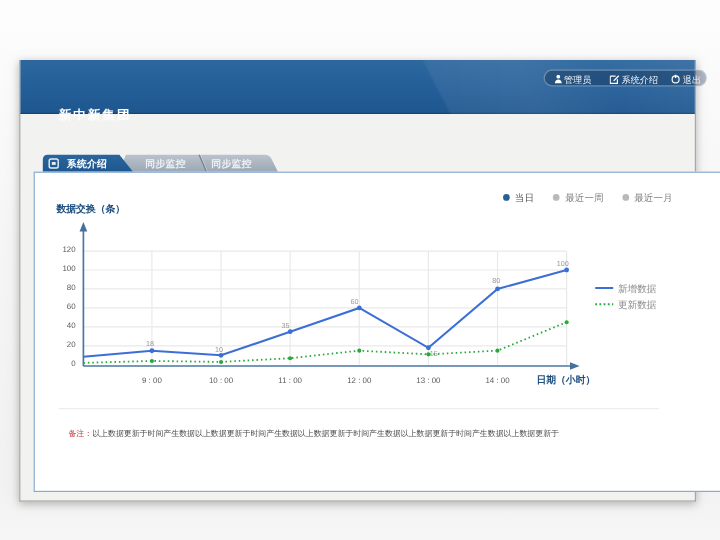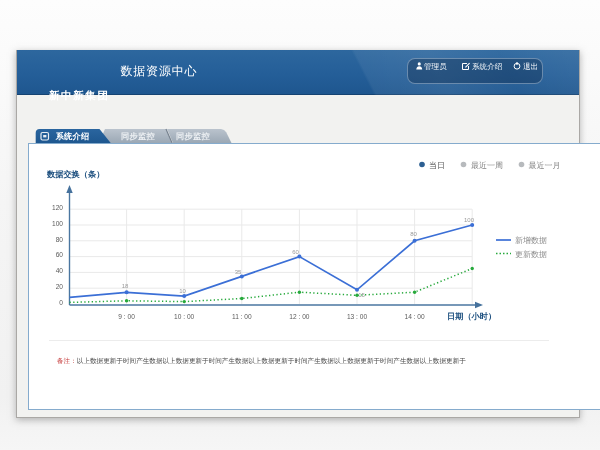--- a/index.html
+++ b/index.html
@@ -27,21 +27,21 @@
   }
   .logo2 {
     position:absolute; left:32px; top:39px;
     font-size:10.5px; font-weight:bold; color:#fff; letter-spacing:1.6px;
   }
   .apptitle {
     position:absolute; left:103.5px; top:13.8px;
     font-size:12px; color:#fff; letter-spacing:0.8px;
   }
   .pill {
-    position:absolute; left:390px; top:8.5px; width:136px; height:26px;
+    position:absolute; left:436px; top:8.5px; width:136px; height:14px;
     border:1px solid rgba(205,222,238,0.42); border-radius:8px;
     background:rgba(10,32,60,0.32);
     font-size:7.6px; color:#f2f6fa;
   }
   .pill span { position:absolute; top:2.5px; white-space:nowrap; }
   .pill svg { position:absolute; top:3px; }
   
   .nav {
     position:absolute; left:0; top:45.5px; width:562px; height:22px;
     background:linear-gradient(180deg,#fdfdfd 0%,#f3f3f3 55%,#e2e2e2 100%);
@@ -67,21 +67,20 @@
     position:absolute; left:20px; top:196px; width:500px; height:0;
     border-top:1px solid #ececec;
   }
 </style>
 </head>
 <body>
   <div class="page">
     <div class="header">
       <div style="position:absolute;left:0;top:0;width:562px;height:45.5px;background:linear-gradient(63deg,rgba(255,255,255,0) 61%,rgba(255,255,255,0.06) 61.5%,rgba(255,255,255,0.085) 74%,rgba(255,255,255,0.035) 86%,rgba(255,255,255,0.08) 100%)"></div>
       <div class="logo2">新中新集团</div>
-      <div class="apptitle">数据资源中心</div>
       <div class="pill">
         <svg style="left:8px" width="6.5" height="7.5" viewBox="0 0 7 8">
           <circle cx="3.5" cy="2" r="1.7" fill="#fff"></circle>
           <path d="M0.3 8 Q0.8 4.6 3.5 4.6 Q6.2 4.6 6.7 8 Z" fill="#fff"></path>
         </svg>
         <span style="left:16px">管理员</span>
         <svg style="left:54px" width="8" height="8" viewBox="0 0 8 8">
           <path d="M0.5 1.5 H5 M0.5 1.5 V7.5 H6.5 V4" stroke="#fff" stroke-width="1" fill="none"></path>
           <path d="M3 5 L7.2 0.8 L8 1.6 L3.8 5.8 Z" fill="#fff"></path>
         </svg>

